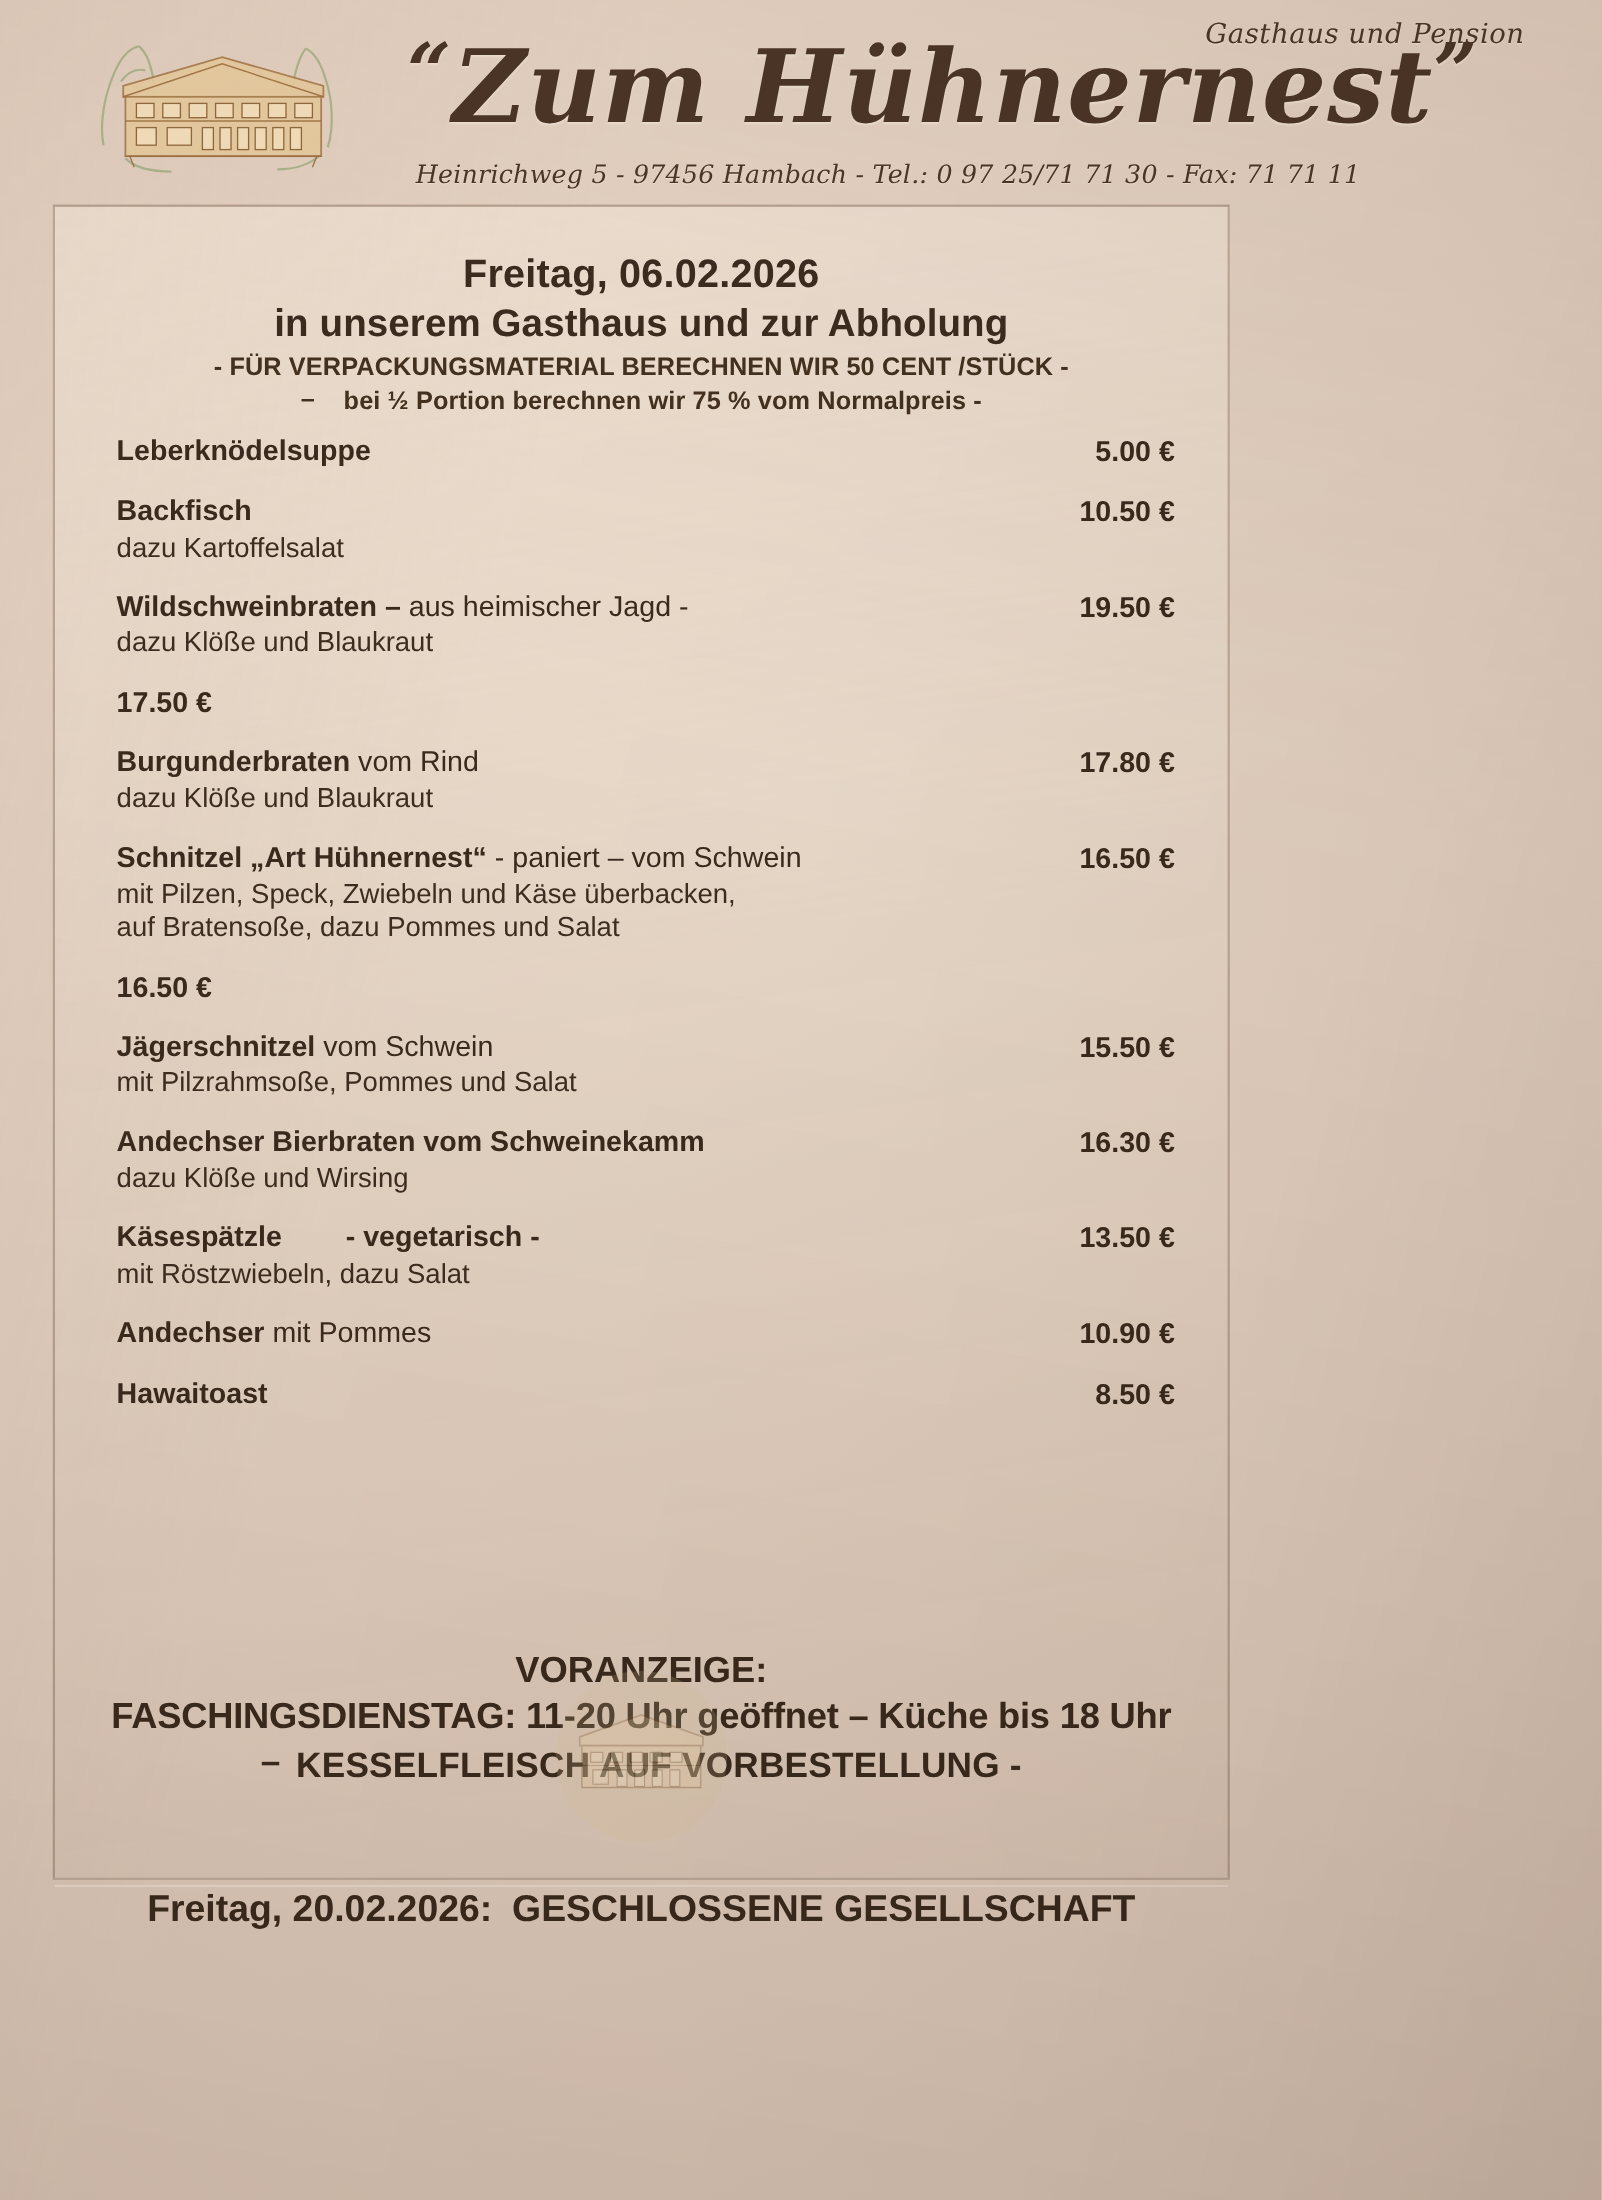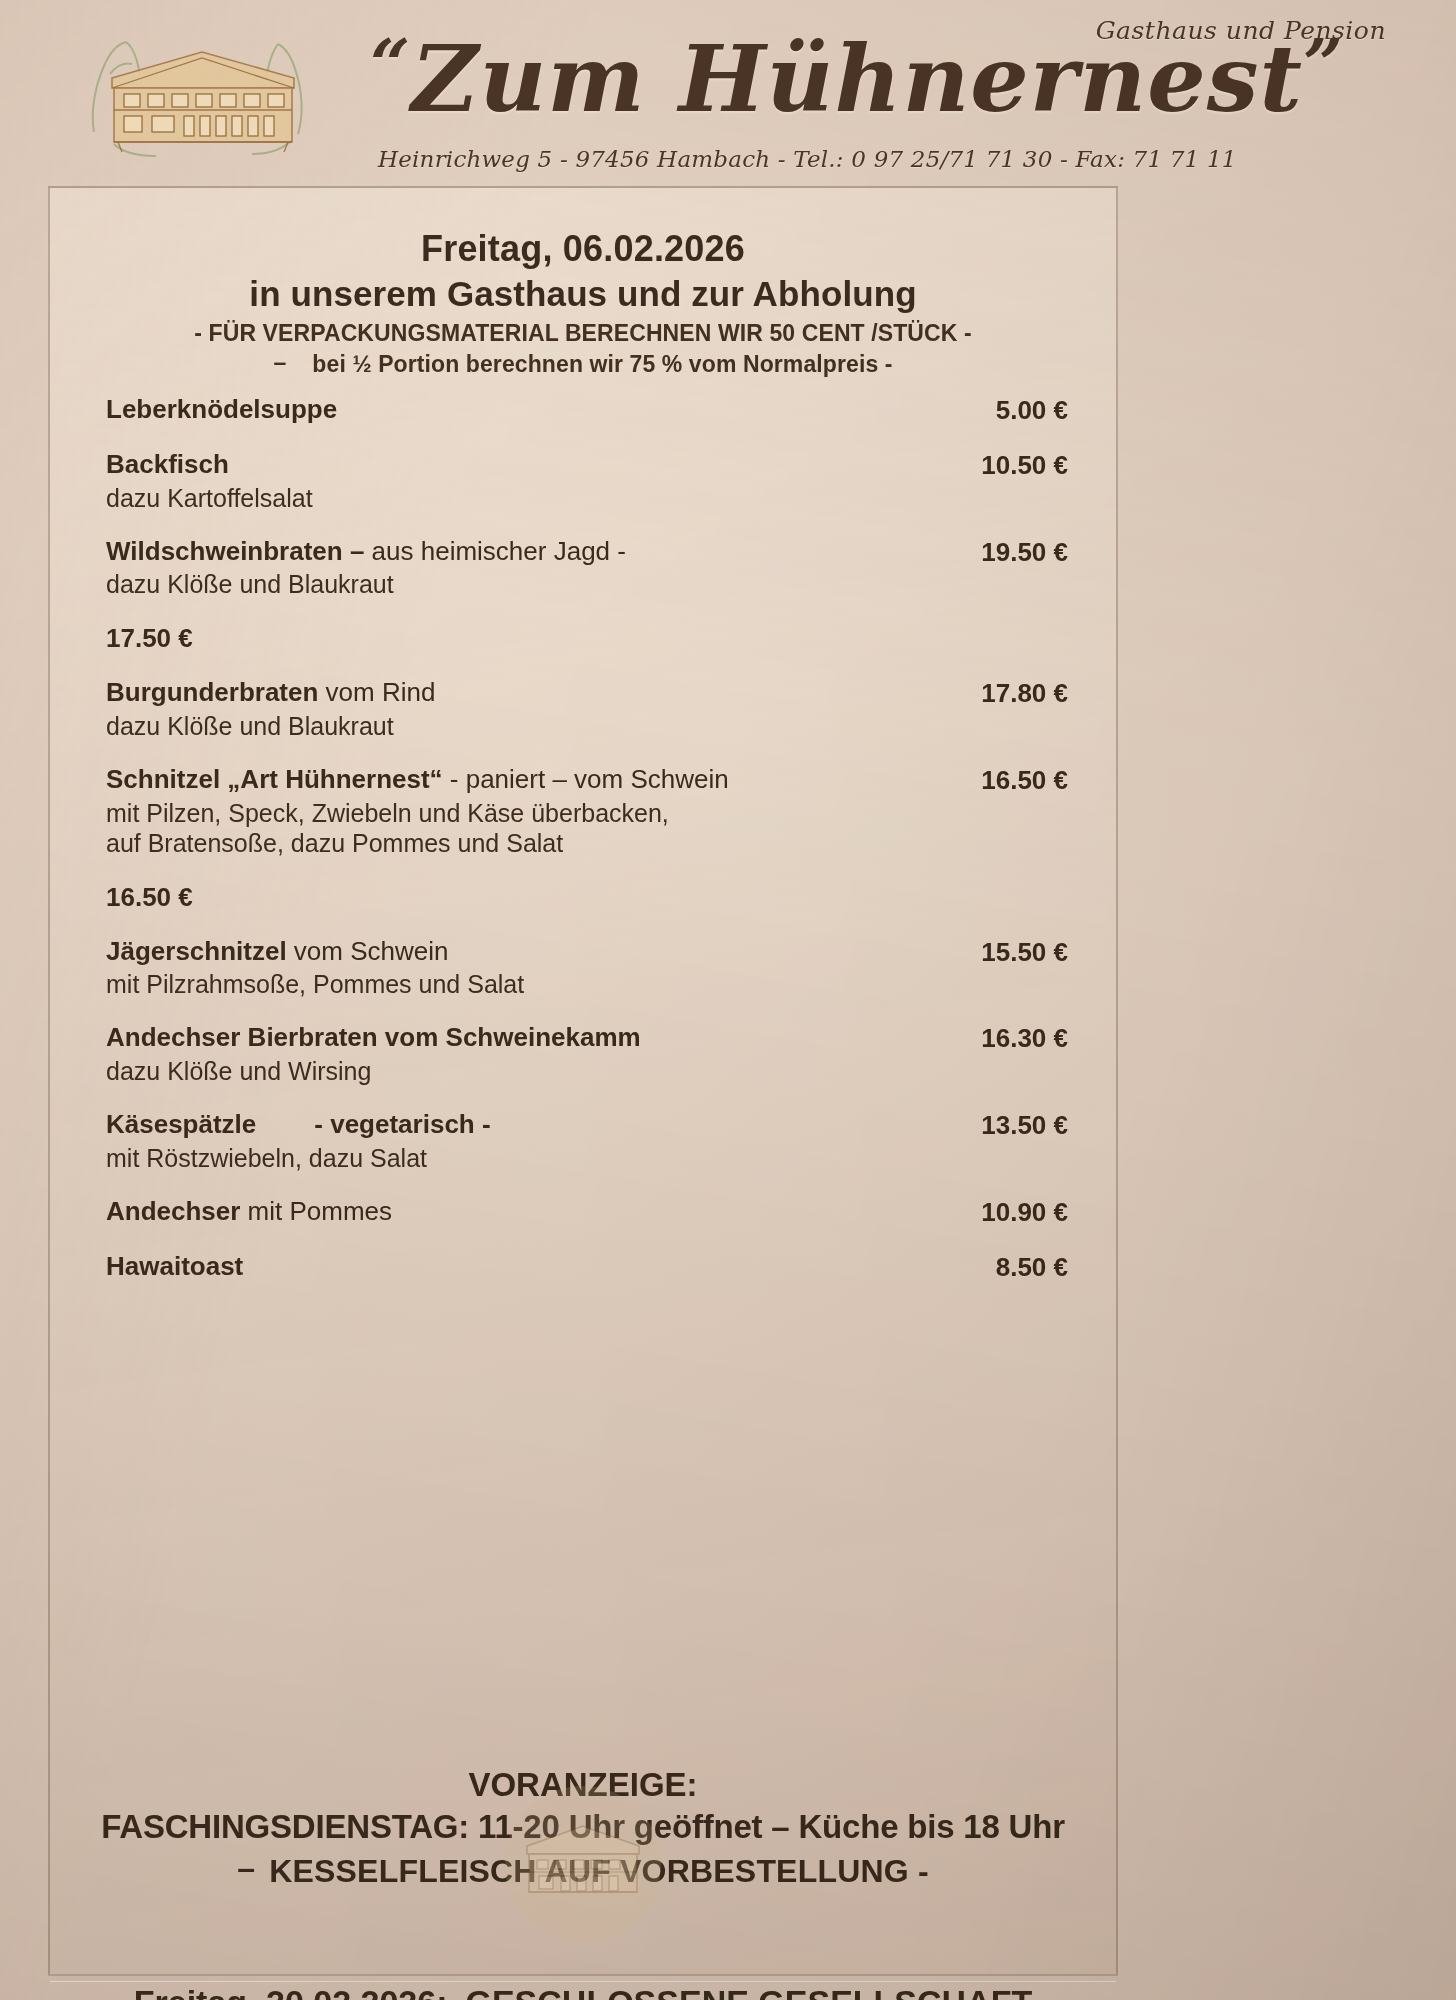--- a/index.html
+++ b/index.html
@@ -93,21 +93,21 @@
     white-space: nowrap;
     text-shadow: 0 1px 1px rgba(255,250,240,.4);
   }
 
   
   .card {
     position: absolute;
     left: 48px;
     top: 186px;
     width: 1070px;
-    height: 1790px;
+    height: 1523px;
     border: 2px solid rgba(120,96,76,0.40);
     box-sizing: border-box;
     padding: 40px 34px 0 34px;
     background: linear-gradient(172deg, rgba(255,248,238,0.30) 0%, rgba(255,245,232,0.10) 45%, rgba(160,132,108,0.07) 100%);
   }
 
   .day-title {
     text-align: center;
     font-size: 36px;
     font-weight: 700;

